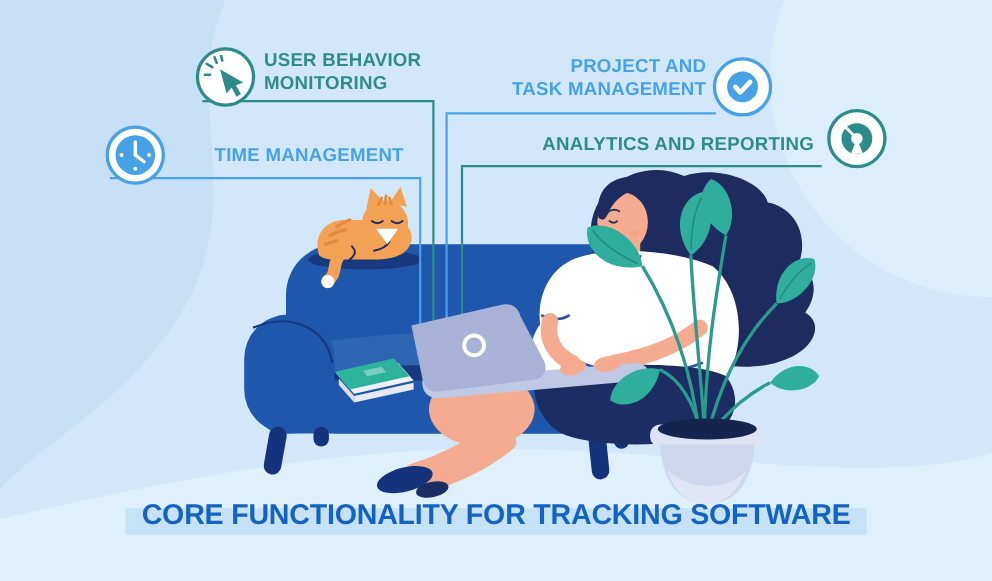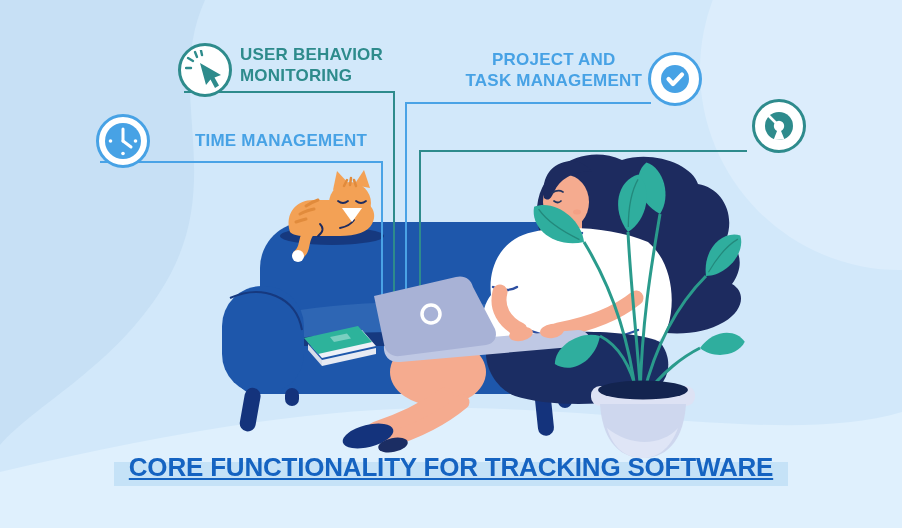--- a/index.html
+++ b/index.html
@@ -9,26 +9,26 @@
   .overlay{position:absolute;left:0;top:0;width:902px;height:528px;z-index:2;}
   .icon-badge{position:absolute;width:54px;height:54px;border-radius:50%;
               background:#fff;box-sizing:border-box;display:flex;
               align-items:center;justify-content:center;}
   .badge-teal{border:3px solid #2E8B8C;}
   .badge-blue{border:3px solid #47A2E5;}
   .feature-label{position:absolute;font-weight:700;font-size:17px;line-height:21px;
                  white-space:pre-line;letter-spacing:0.2px;}
   .label-teal{color:#2E8B8C;}
   .label-blue{color:#47A2E5;}
-  .align-right{text-align:center;}
+  .align-right{text-align:right;}
   .title-band{position:absolute;left:114px;top:462px;width:674px;height:24px;
               background:#c5e2f7;}
   .main-title{position:absolute;left:0;right:0;top:452px;text-align:center;
               font-weight:700;font-size:26px;line-height:30px;color:#1563C1;
-              letter-spacing:-0.2px;text-decoration:underline;}
+              letter-spacing:-0.2px;}
 </style>
 </head>
 <body>
 
 <div class="stage">
 
   <svg class="scene" width="902" height="528" viewBox="0 0 902 528">
     <defs>
       <linearGradient id="pillowGrad" x1="0" y1="0" x2="1" y2="1">
         <stop offset="0" stop-color="#F9C45C"></stop>
@@ -207,20 +207,21 @@
 
     <div class="feature-label label-blue align-right" style="right:260px;top:49px;">PROJECT AND
 TASK MANAGEMENT</div>
     <div class="icon-badge badge-blue" style="left:648px;top:52px;">
       <svg width="40" height="40" viewBox="0 0 40 40">
         <circle cx="20" cy="20" r="14" fill="#47A2E5"></circle>
         <path d="M13.5,20 L18,25 L27,15.5" stroke="#fff" stroke-width="4.2" fill="none" stroke-linecap="round" stroke-linejoin="round"></path>
       </svg>
     </div>
 
+    <div class="feature-label label-teal align-right" style="right:162px;top:120px;">ANALYTICS AND REPORTING</div>
     <div class="icon-badge badge-teal" style="left:752px;top:99px;">
       <svg width="40" height="40" viewBox="0 0 40 40">
         <circle cx="20" cy="20" r="14" fill="#2E8B8C"></circle>
         <path d="M20,20 L14.5,34 L25.5,33.5 Z" fill="#fff"></path>
         <path d="M20,20 L9.5,9.5" stroke="#fff" stroke-width="2.6"></path>
         <circle cx="20" cy="20" r="5.2" fill="#fff"></circle>
       </svg>
     </div>
 
     <div class="title-band"></div>

